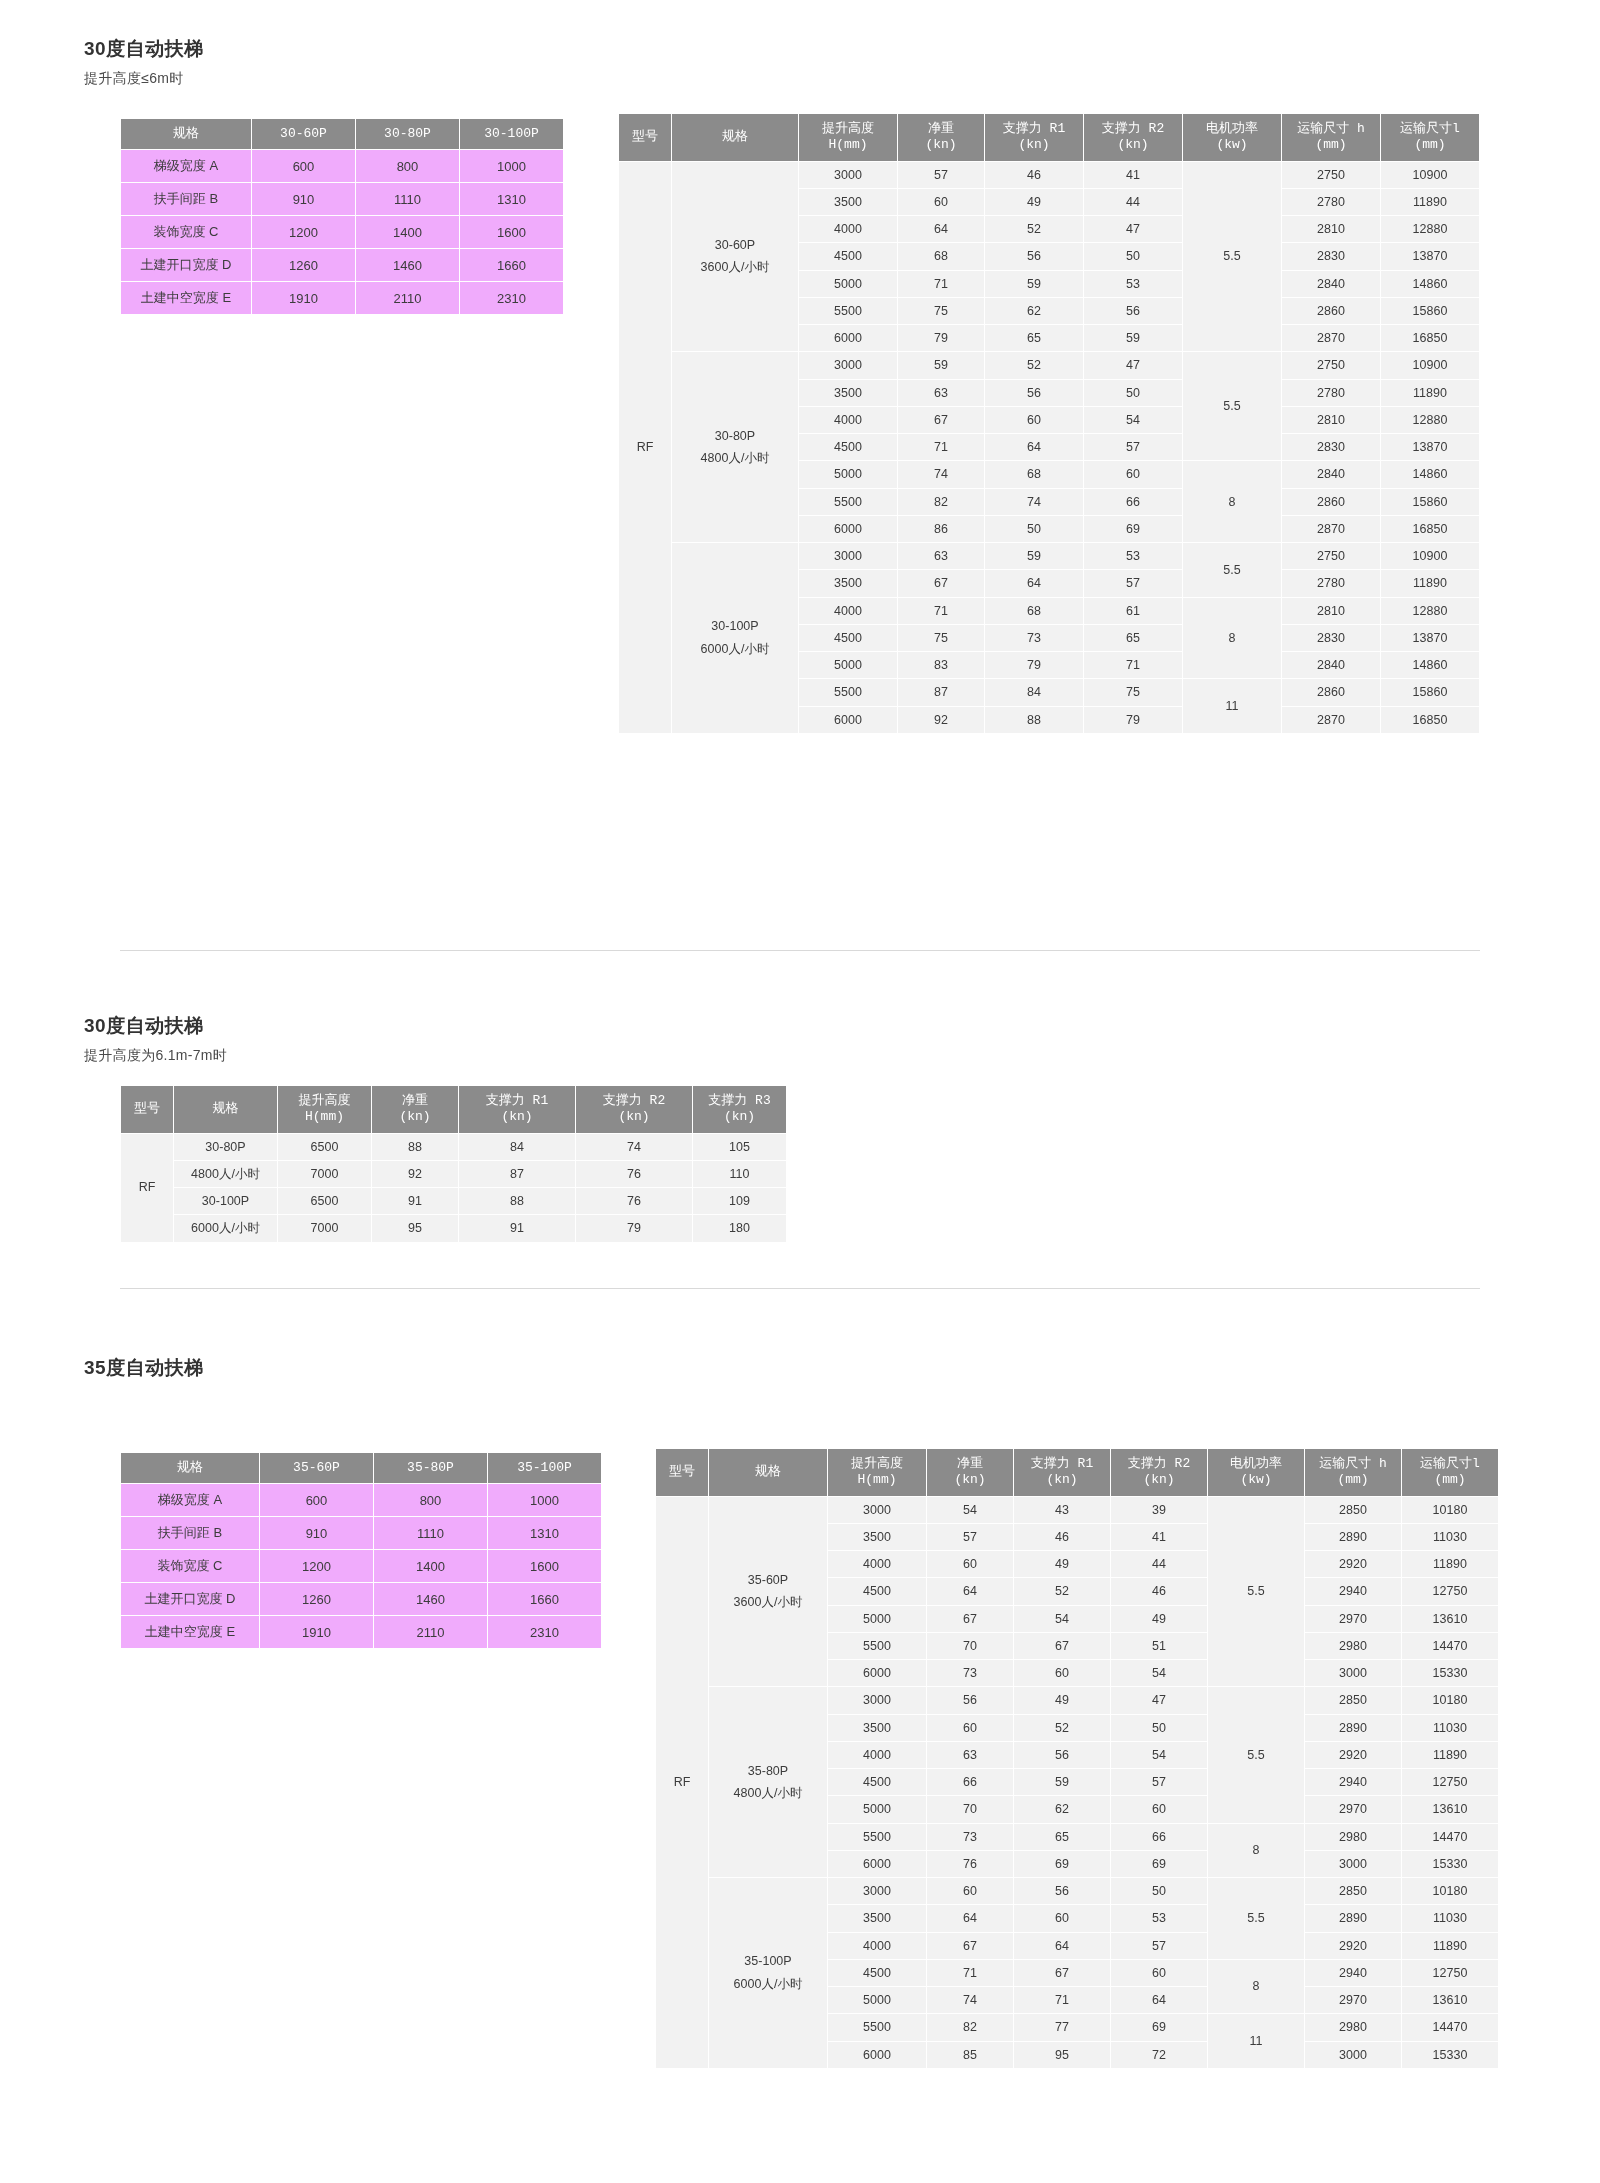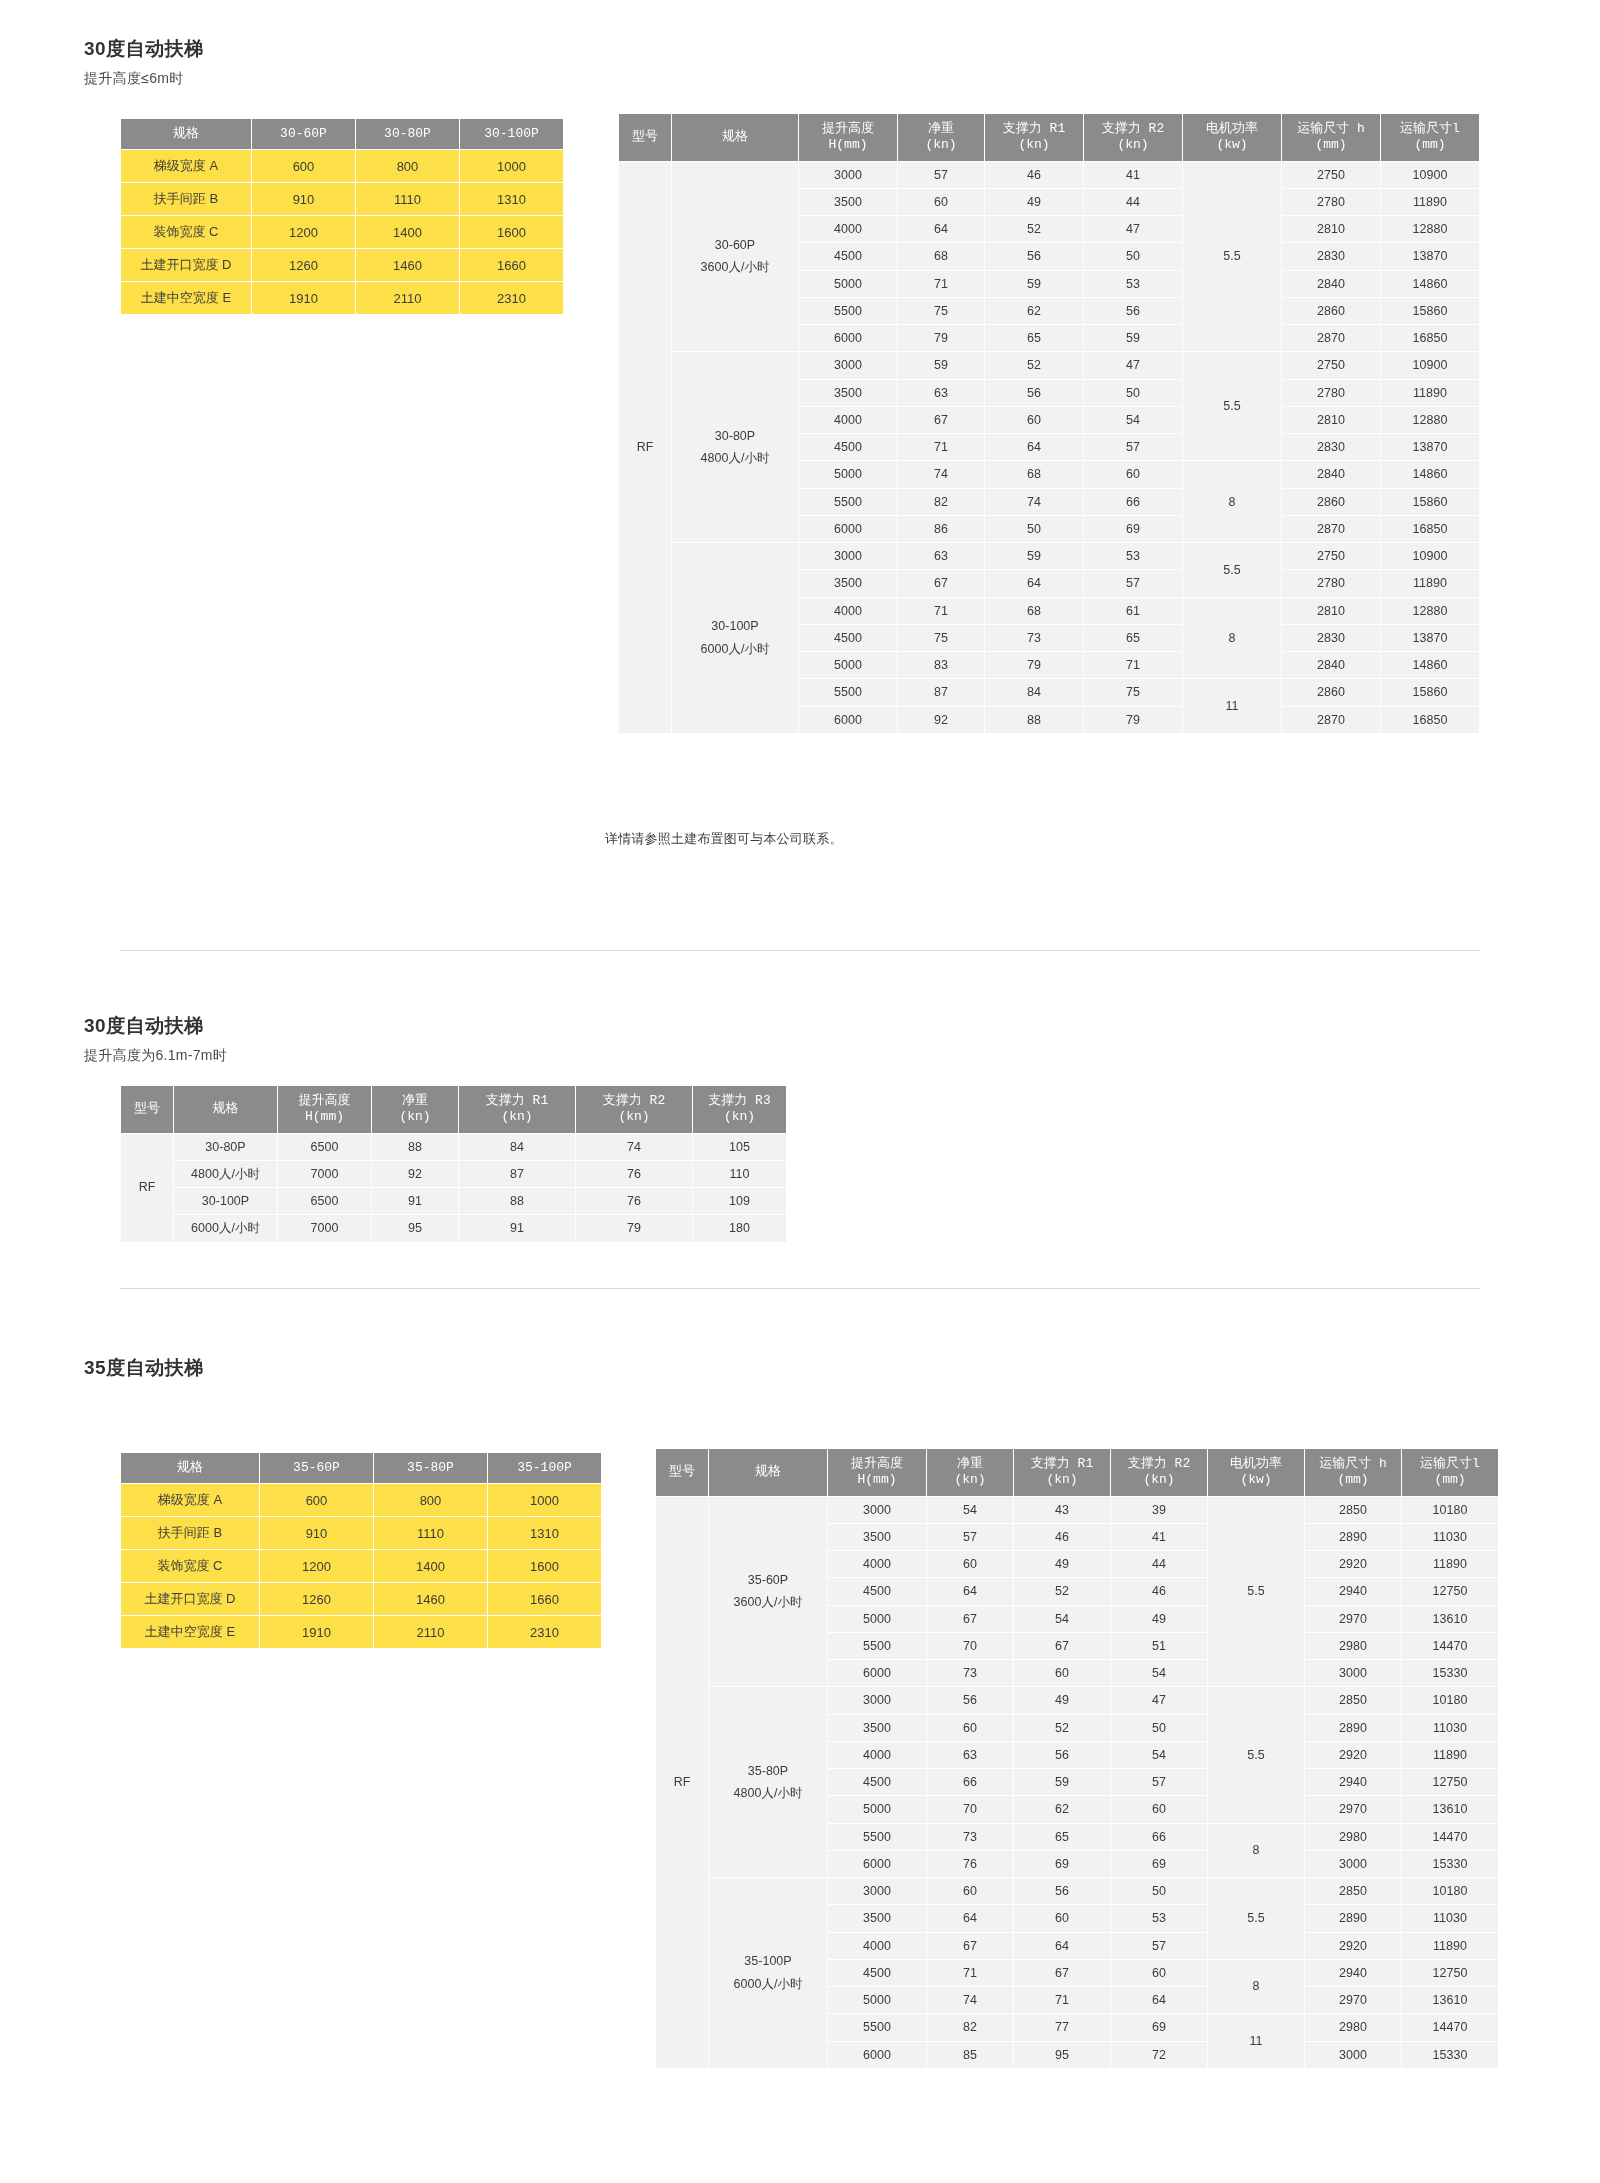--- a/index.html
+++ b/index.html
@@ -62,21 +62,21 @@
     background: #8b8b8b;
     color: #ffffff;
     font-size: 13px;
     padding: 7px 4px;
     line-height: 1.25;
     border: 1px solid #ffffff;
     font-family: Liberation Mono, monospace;
   }
   .spec-table td {
     padding: 7px 6px;
-    background: #fde047;
+    background: #f0abfc;
   }
   .spec-table td.lbl {
     text-align: center;
     white-space: nowrap;
   }
 
   
   .data-table td {
     padding: 5px 4px;
     background: #f2f2f2;
@@ -356,21 +356,20 @@
               <td>88</td>
               <td>79</td>
               <td>2870</td>
               <td>16850</td>
             </tr>
           </tbody>
         </table>
     </div>
 
     <div style="position:absolute; top:828px; left:575px; width:900px;">
-      <div class="note" style="margin-left:30px;">详情请参照土建布置图可与本公司联系。</div>
     </div>
 
     <div class="divider" style="position:absolute; top:950px; left:0; width:1360px;"></div>
   </div>
 
   <div class="section">
     <div class="sec-head" style="position:absolute; top:1013px; left:0;">
       <div class="sec-title">30度自动扶梯</div>
       <div class="sec-sub">提升高度为6.1m-7m时</div>
     </div>

